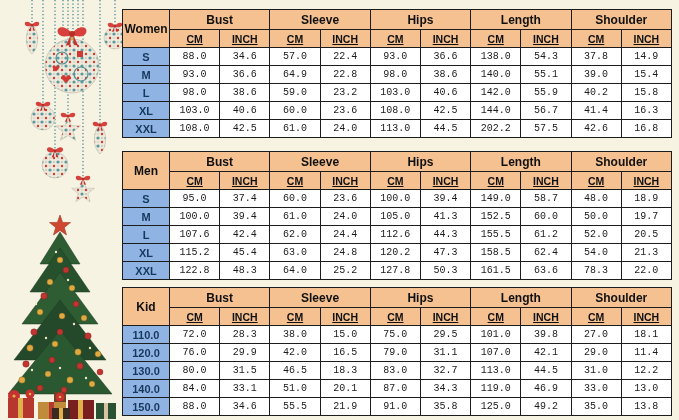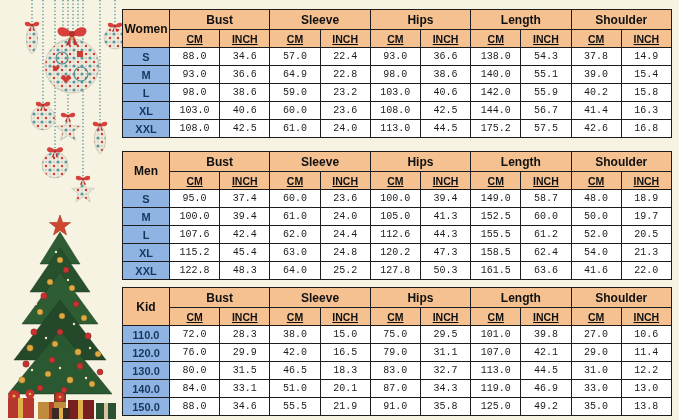--- a/index.html
+++ b/index.html
@@ -294,21 +294,21 @@
           <td class="val">16.3</td>
         </tr>
         <tr>
           <td class="size">XXL</td>
           <td class="val">108.0</td>
           <td class="val">42.5</td>
           <td class="val">61.0</td>
           <td class="val">24.0</td>
           <td class="val">113.0</td>
           <td class="val">44.5</td>
-          <td class="val">175.2</td>
+          <td class="val">202.2</td>
           <td class="val">57.5</td>
           <td class="val">42.6</td>
           <td class="val">16.8</td>
         </tr>
       </tbody>
     </table>
     <table class="size-table">
       <colgroup>
         <col class="size-col">
         <col class="data-col">
@@ -400,21 +400,21 @@
         <tr>
           <td class="size">XXL</td>
           <td class="val">122.8</td>
           <td class="val">48.3</td>
           <td class="val">64.0</td>
           <td class="val">25.2</td>
           <td class="val">127.8</td>
           <td class="val">50.3</td>
           <td class="val">161.5</td>
           <td class="val">63.6</td>
-          <td class="val">41.6</td>
+          <td class="val">78.3</td>
           <td class="val">22.0</td>
         </tr>
       </tbody>
     </table>
     <table class="size-table">
       <colgroup>
         <col class="size-col">
         <col class="data-col">
         <col class="data-col">
         <col class="data-col">
@@ -453,21 +453,21 @@
           <td class="size">110.0</td>
           <td class="val">72.0</td>
           <td class="val">28.3</td>
           <td class="val">38.0</td>
           <td class="val">15.0</td>
           <td class="val">75.0</td>
           <td class="val">29.5</td>
           <td class="val">101.0</td>
           <td class="val">39.8</td>
           <td class="val">27.0</td>
-          <td class="val">10.6</td>
+          <td class="val">18.1</td>
         </tr>
         <tr>
           <td class="size">120.0</td>
           <td class="val">76.0</td>
           <td class="val">29.9</td>
           <td class="val">42.0</td>
           <td class="val">16.5</td>
           <td class="val">79.0</td>
           <td class="val">31.1</td>
           <td class="val">107.0</td>

